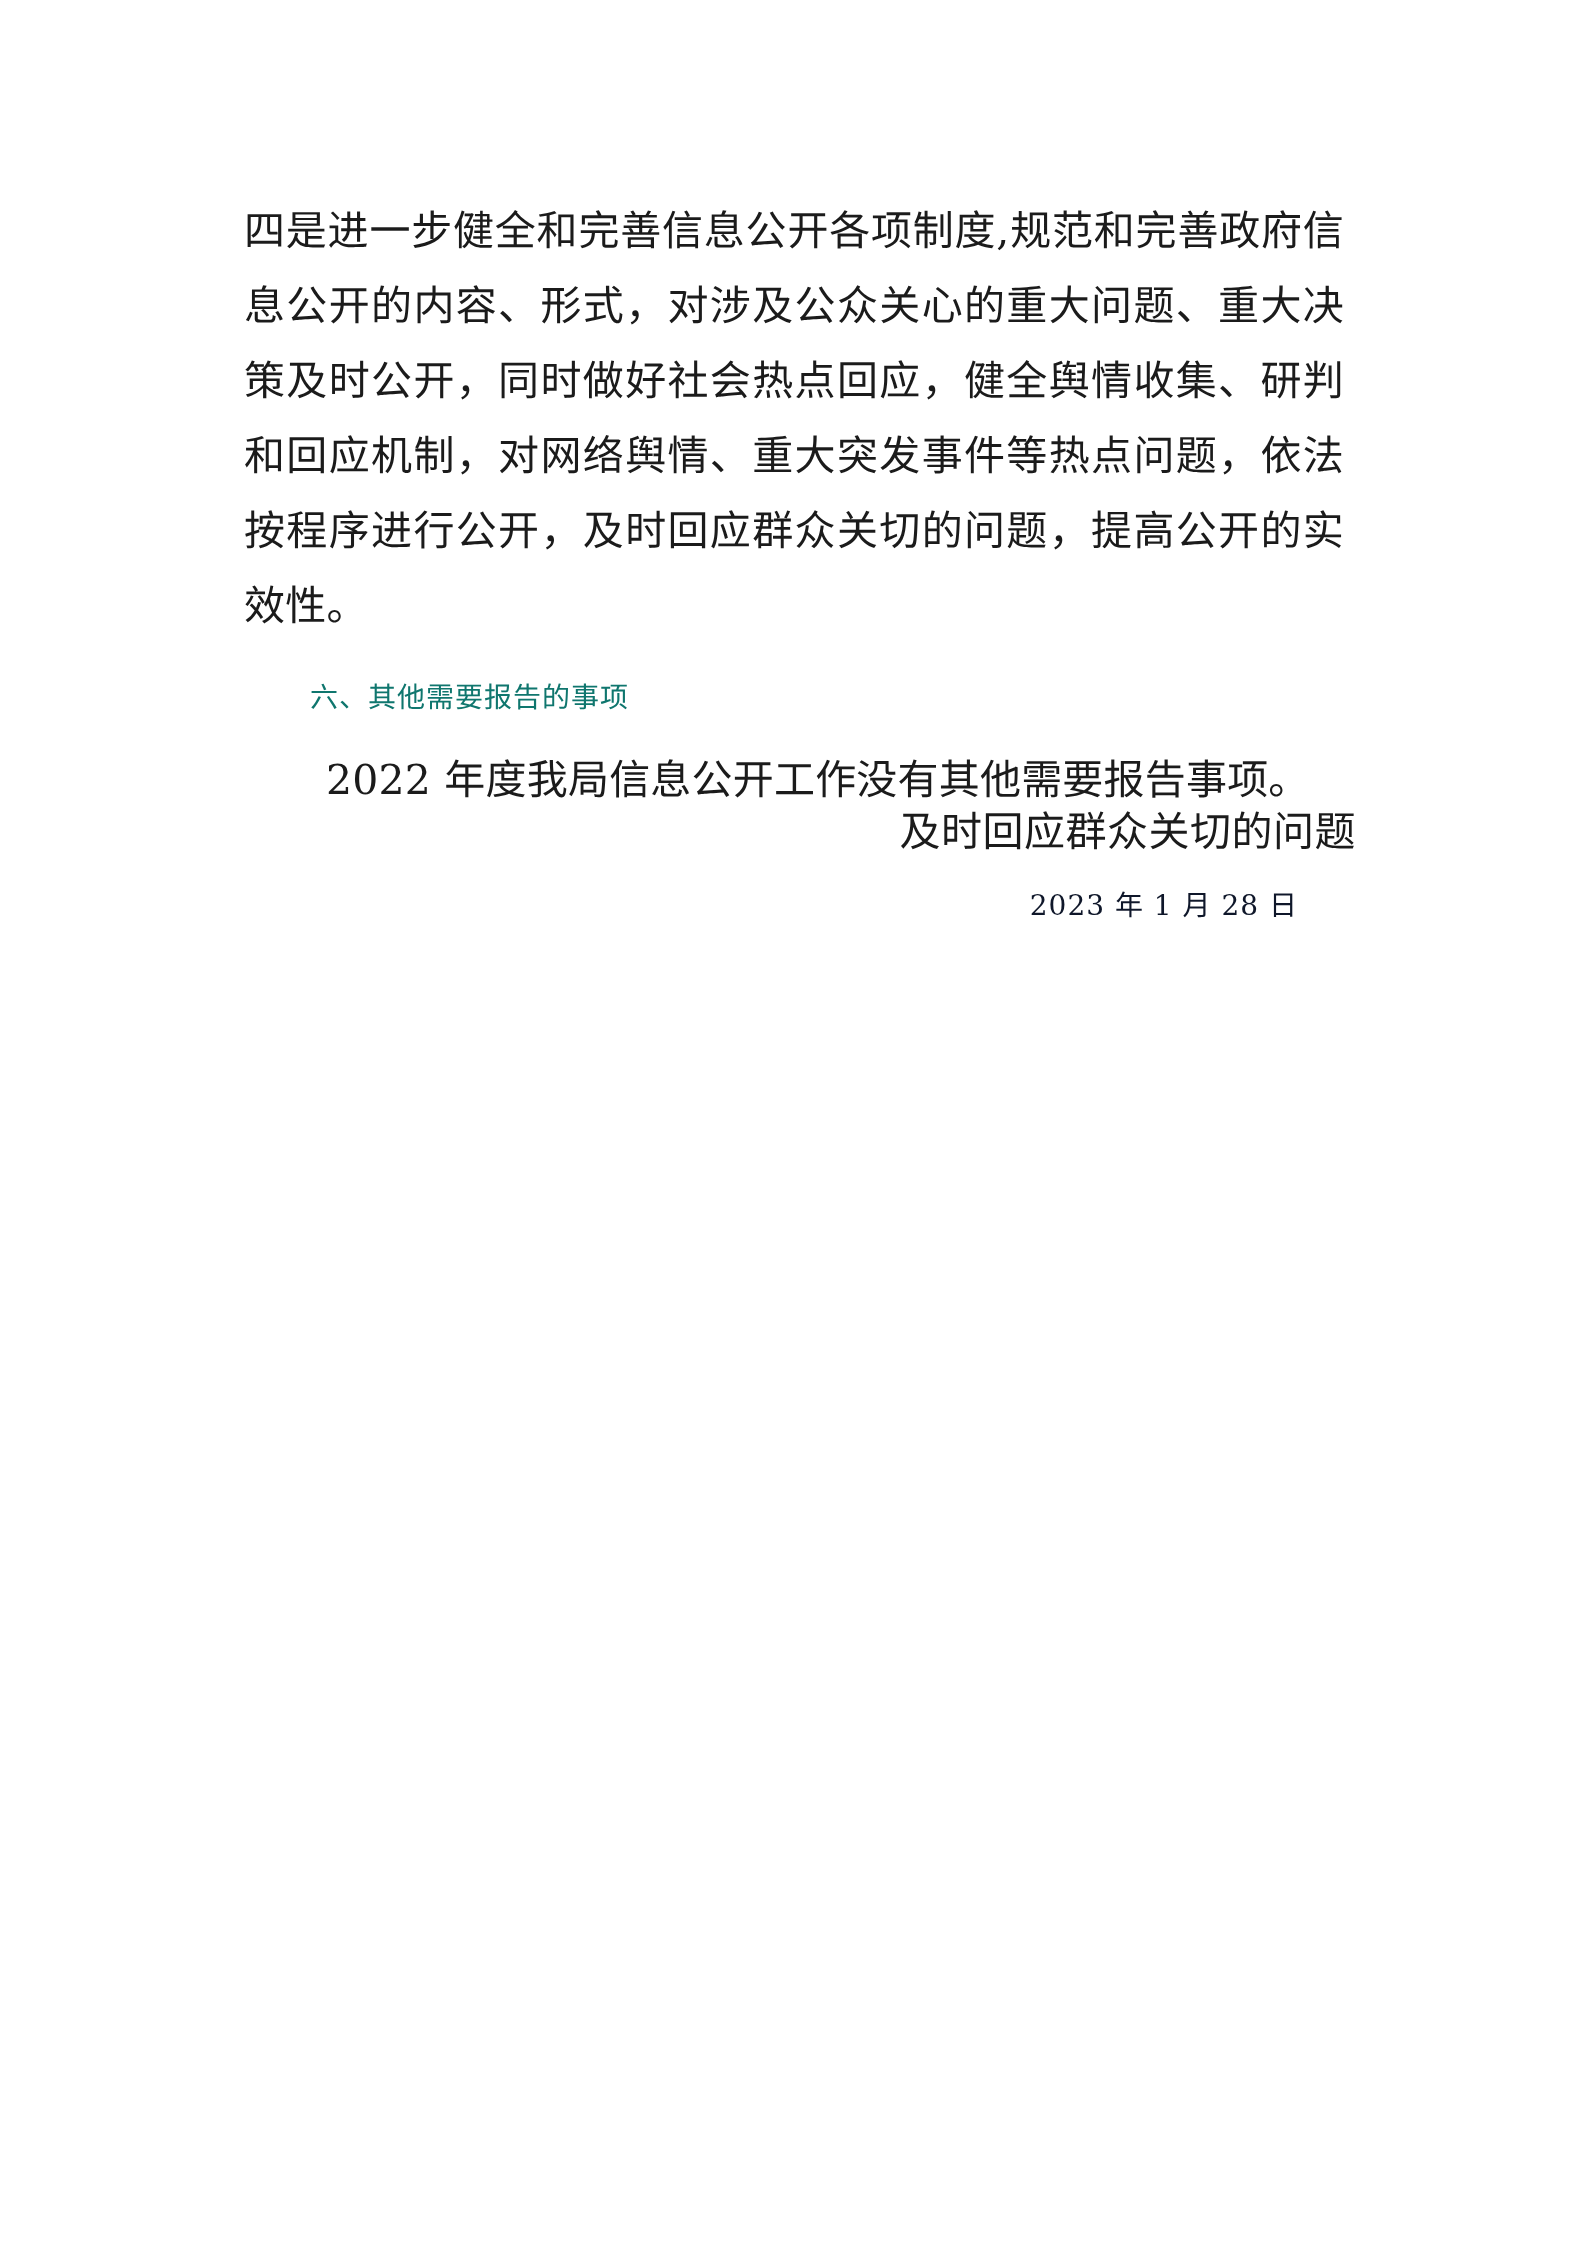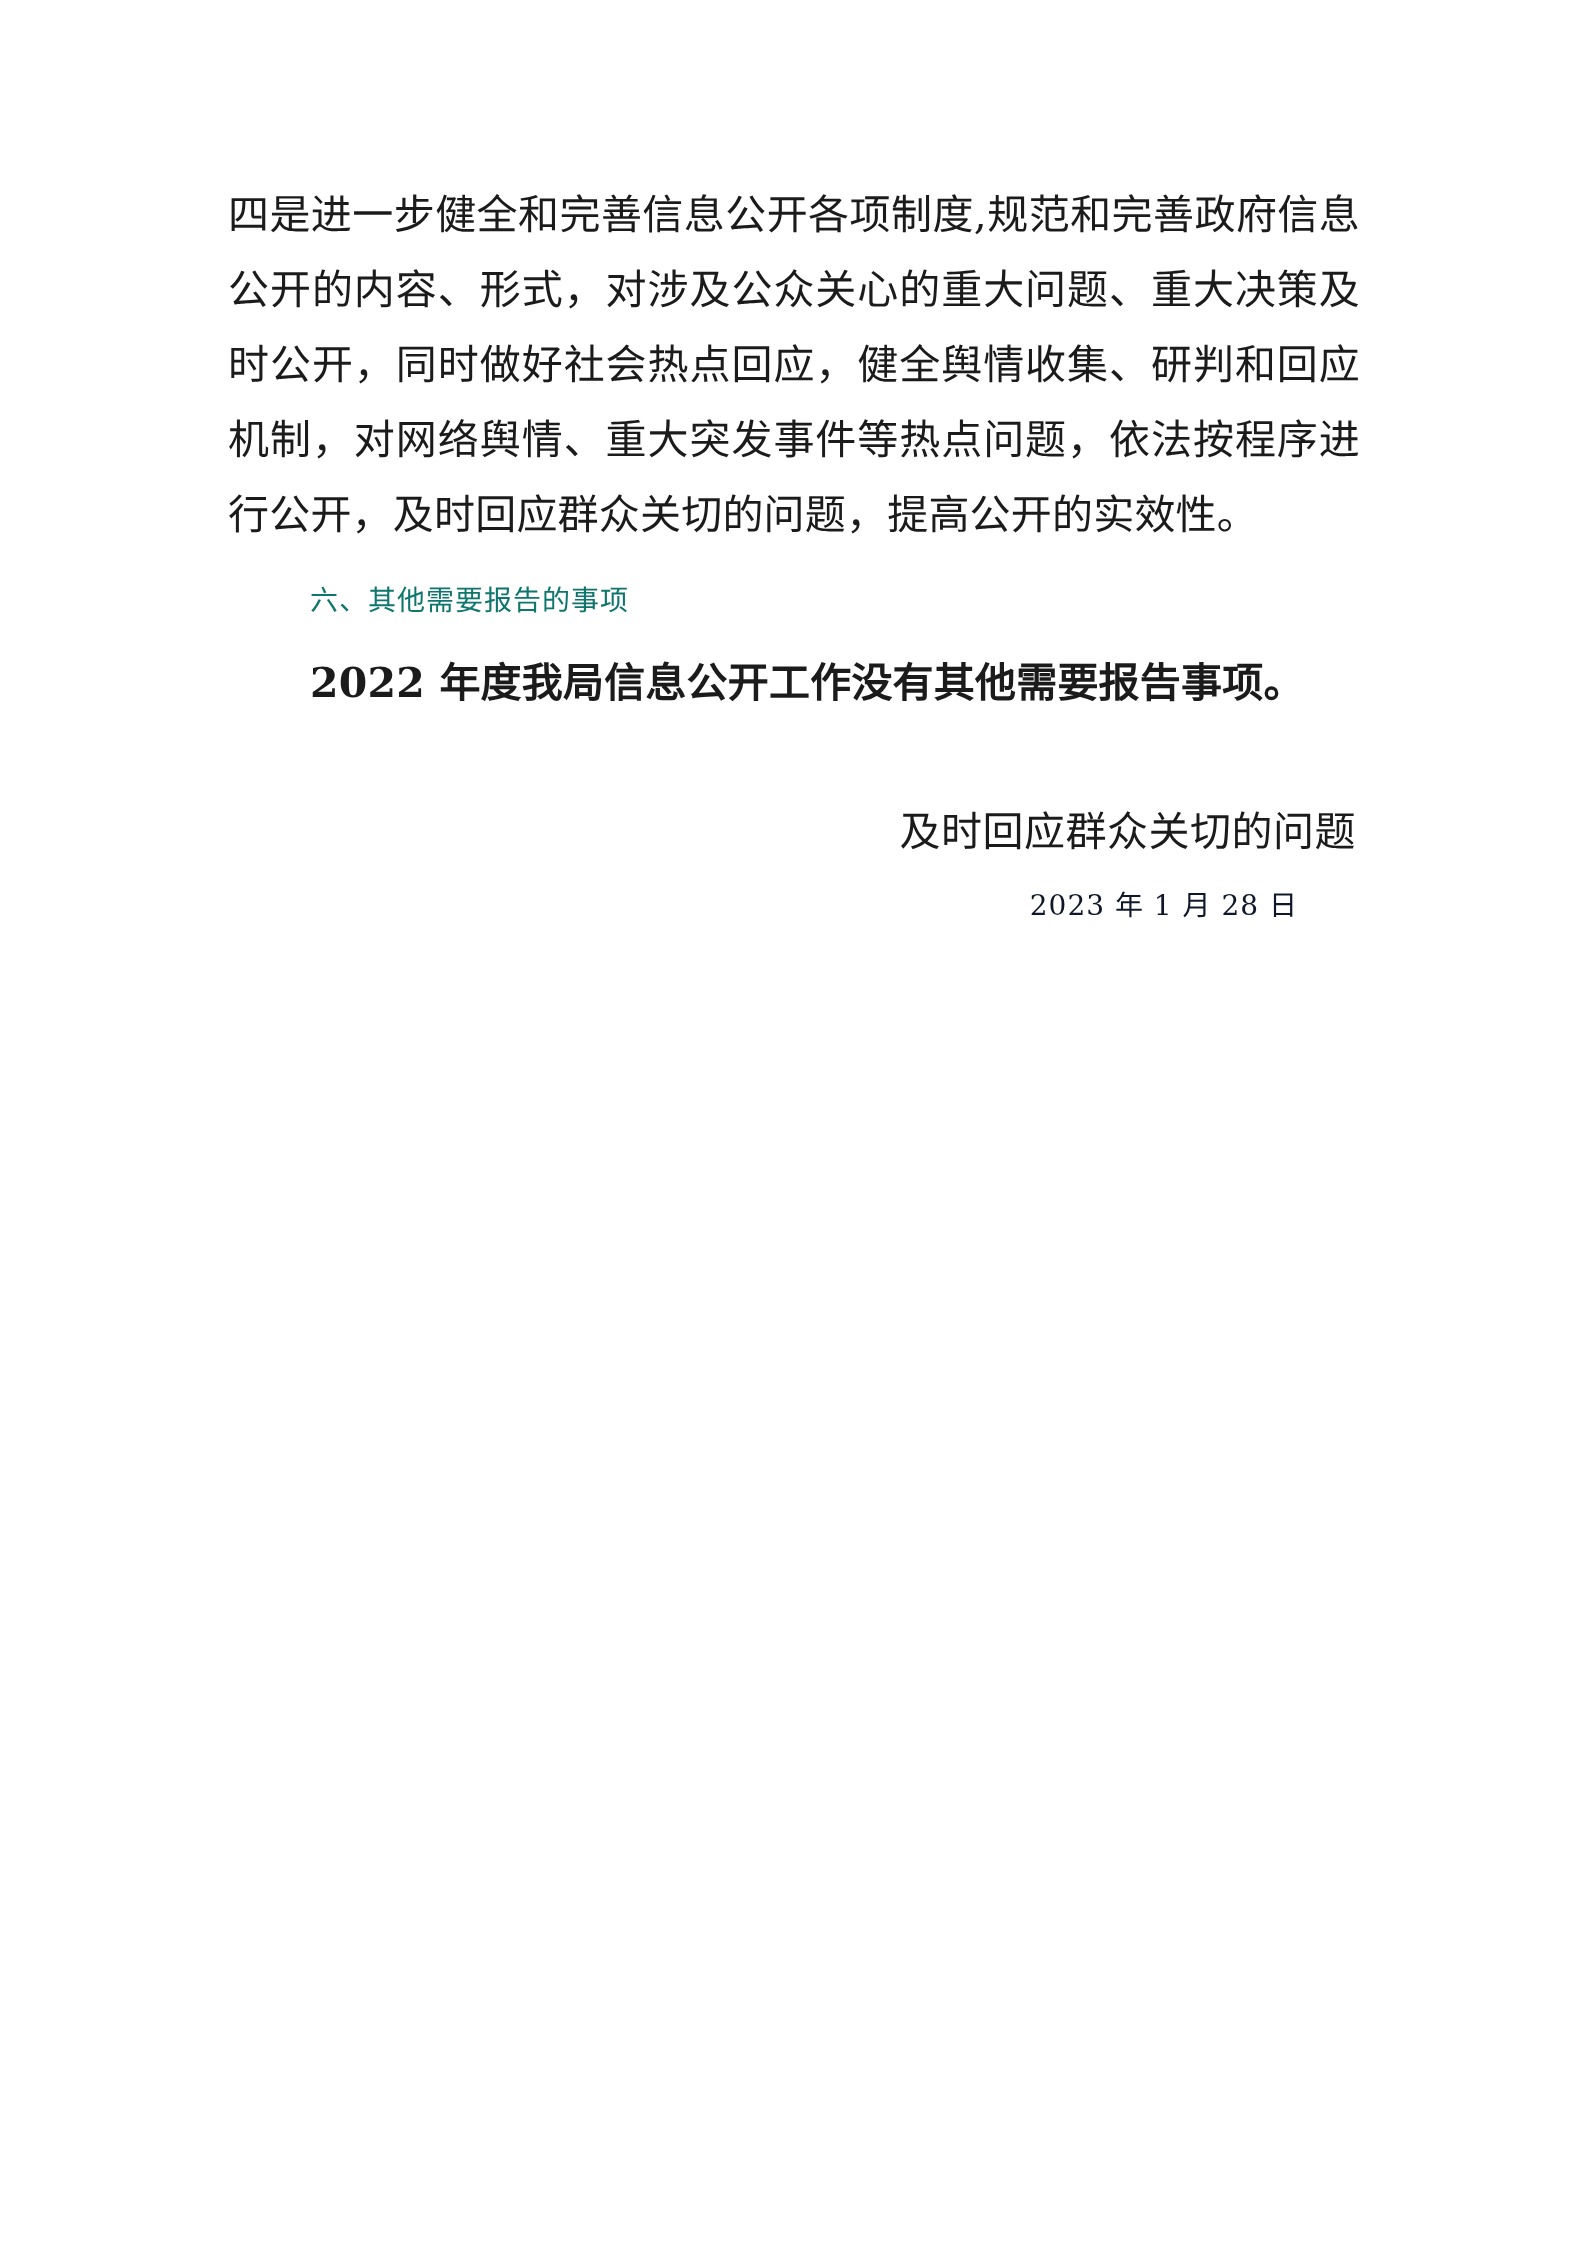--- a/index.html
+++ b/index.html
@@ -26,27 +26,26 @@
     width: 1132px;
   }
 
   .body-text {
     font-family: "DejaVu Serif", "Liberation Serif", serif;
     font-size: 41px;
     line-height: 75px;
     color: #1b1b1b;
     text-align: justify;
     text-justify: inter-ideograph;
-    margin: 0;
+    margin: 16px;
     letter-spacing: 0.2px;
   }
 
   .para-indent {
     text-indent: 82px;
-    font-weight: bold;
   }
 
   .section-heading {
     font-family: "DejaVu Sans", "Liberation Sans", sans-serif;
     font-size: 28px;
     line-height: 75px;
     color: #0f766e;
     margin: 10px 0 0 0;
     text-indent: 82px;
     font-weight: 500;

